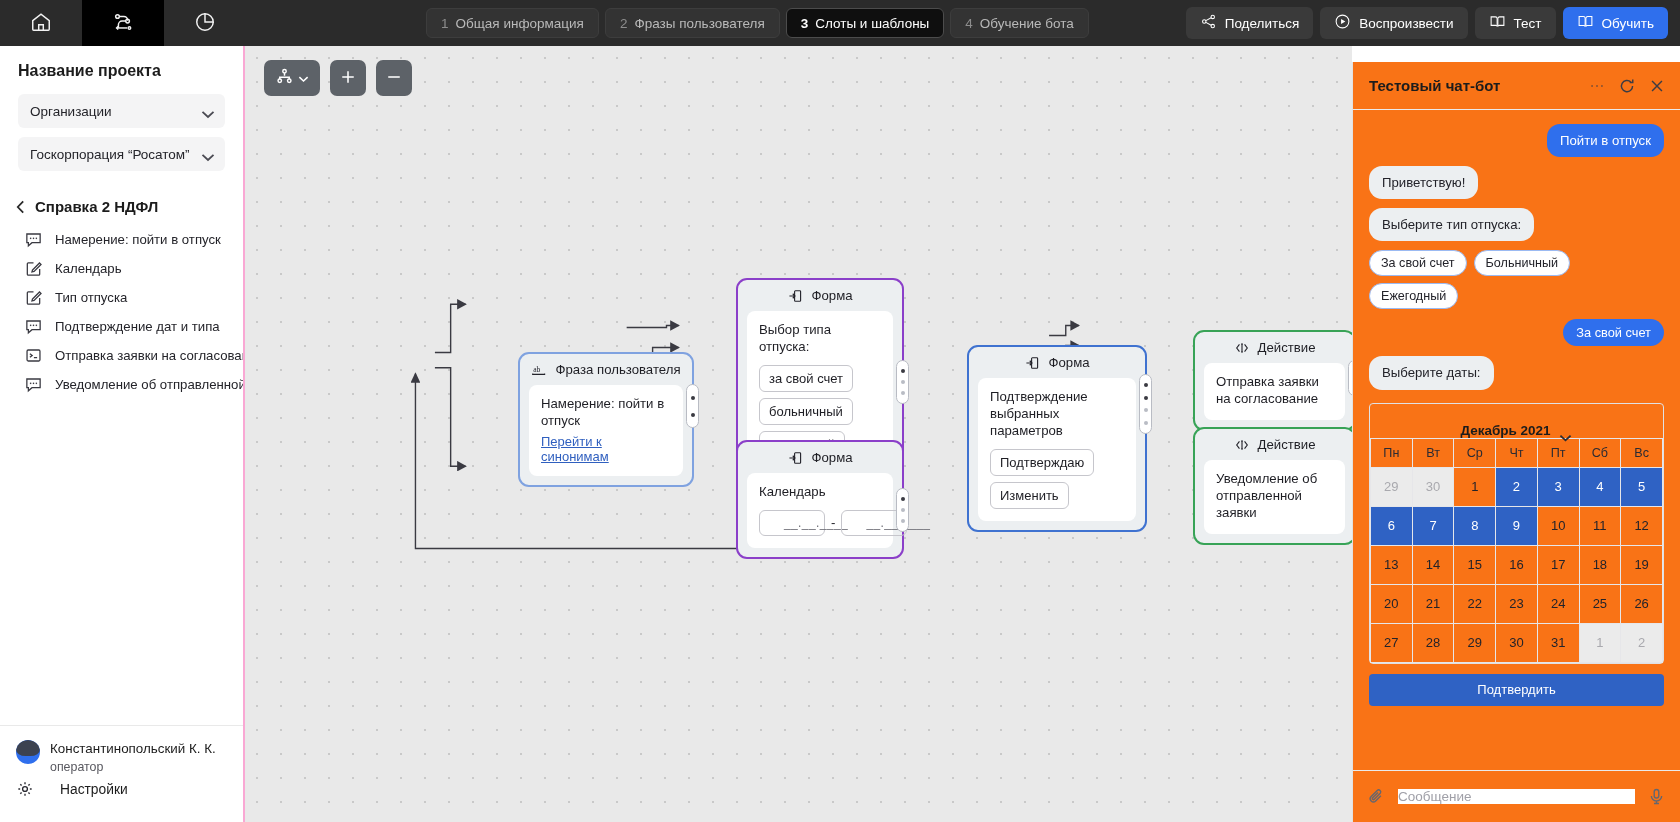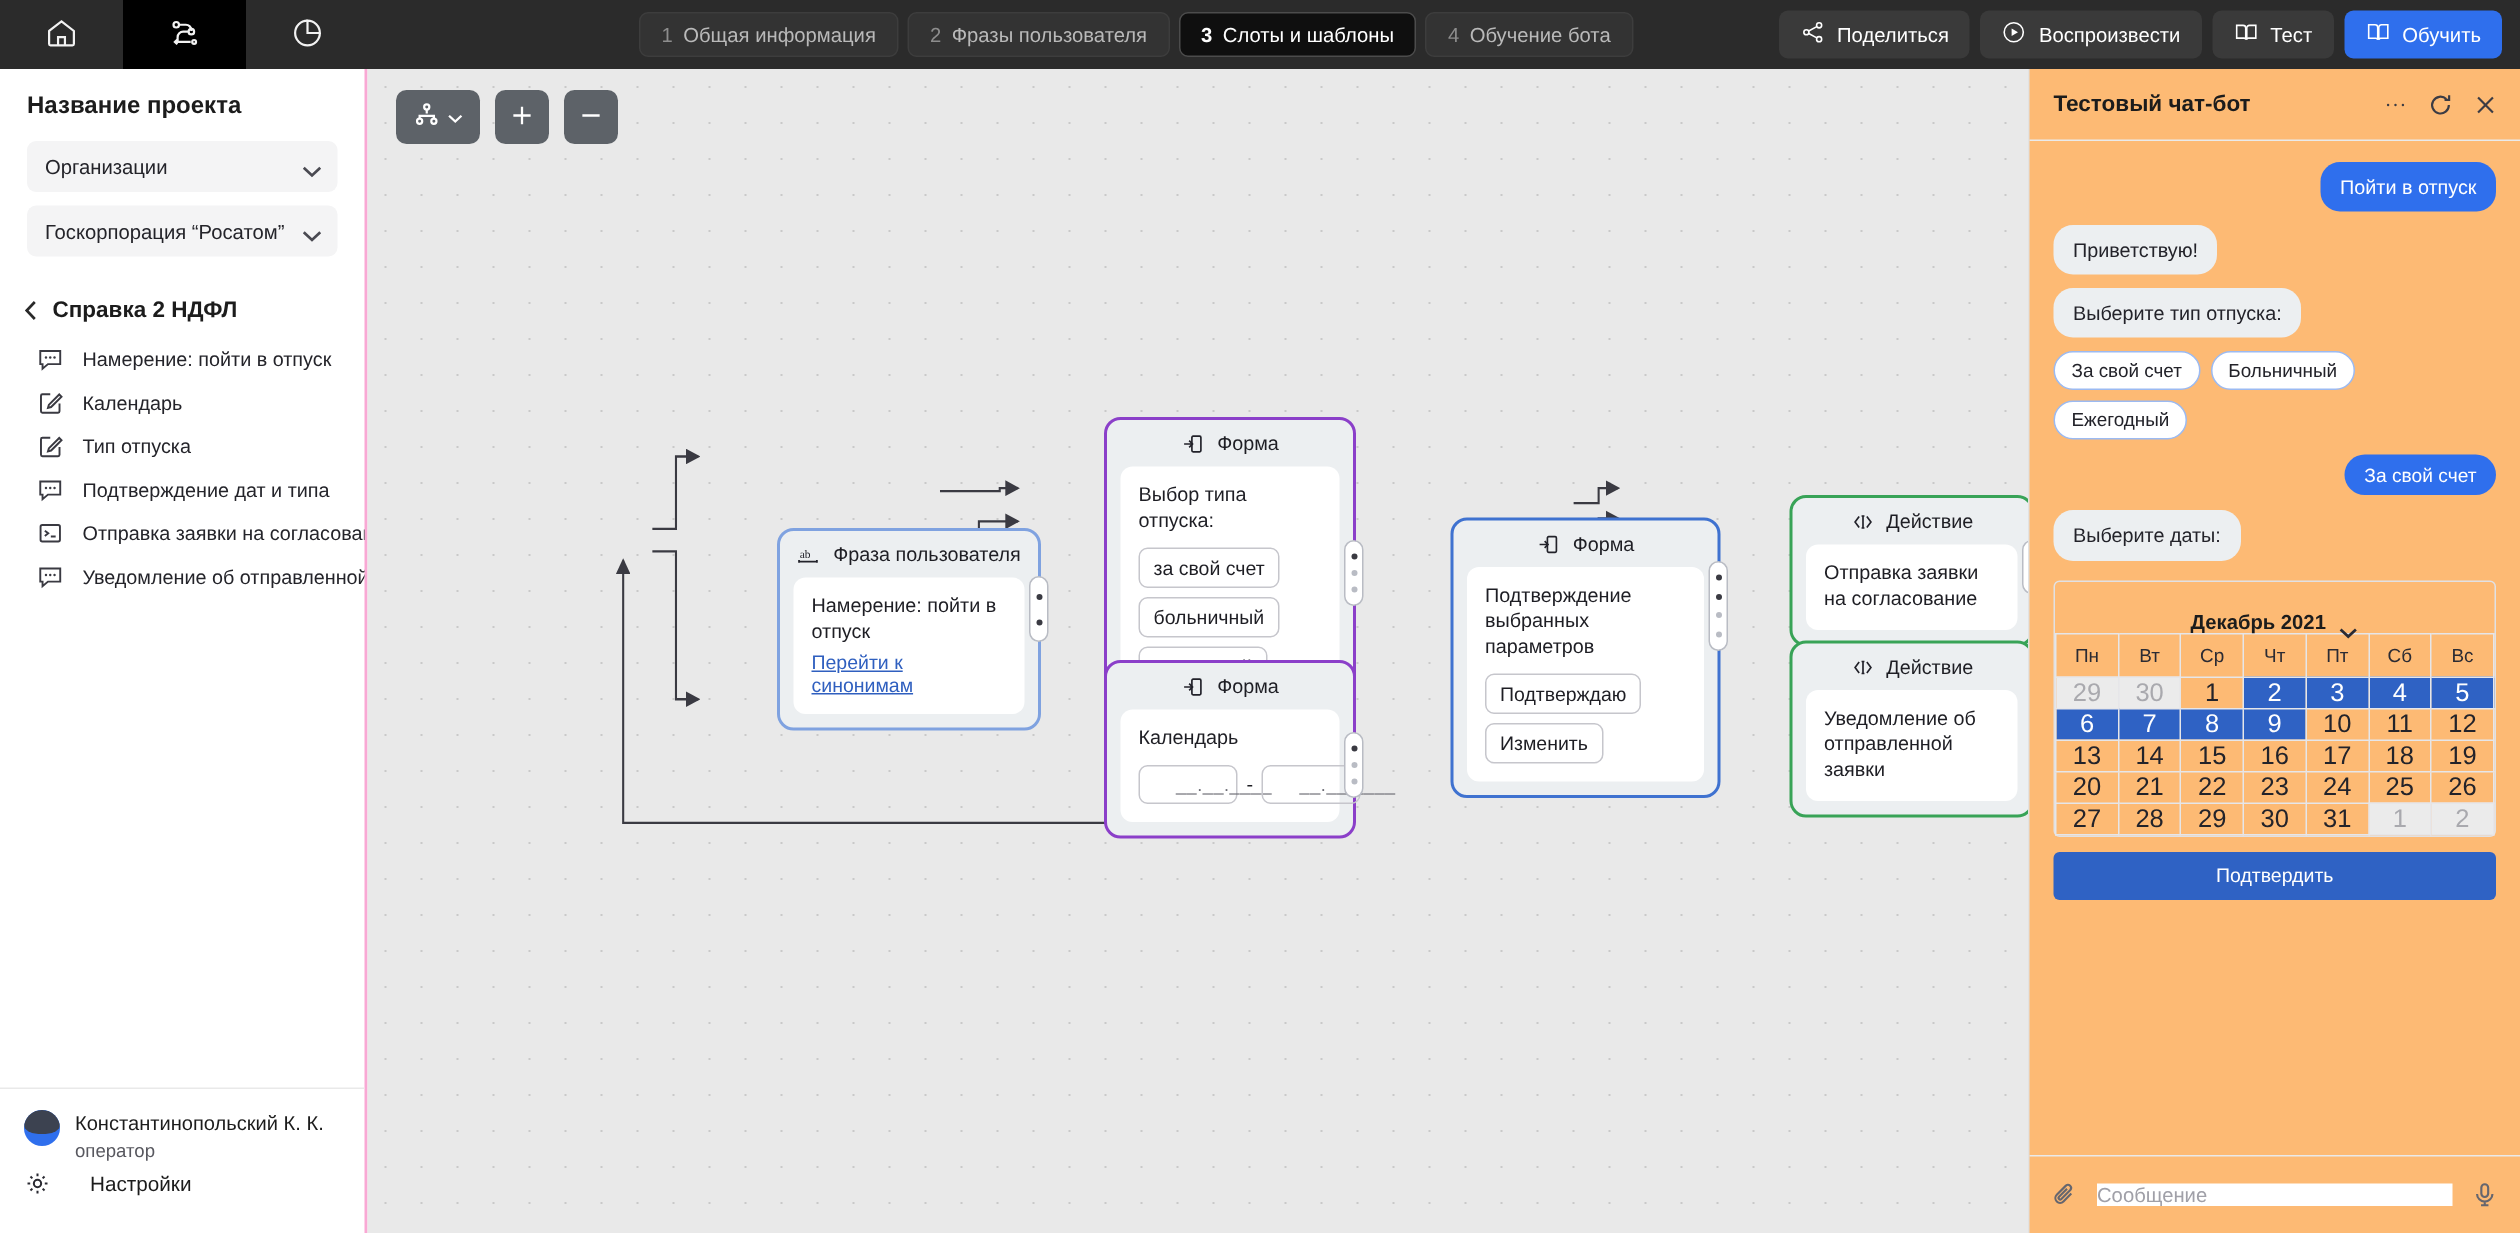--- a/index.html
+++ b/index.html
@@ -140,22 +140,22 @@
   .ports {
     position: absolute; width: 13px; border-radius: 7px; background: #fff;
     border: 1px solid #b9bcc4; display: flex; flex-direction: column; align-items: center;
     justify-content: space-around; padding: 4px 0;
   }
   .ports i { width: 4px; height: 4px; border-radius: 50%; background: #3a3a42; display: block; }
   .ports i.dim { background: #b9bcc4; }
 
   
   .chat {
-    width: 328px; flex: 0 0 328px; background: #fdba74; border-left: 1px solid #e2e2e2;
-    display: flex; flex-direction: column; min-height: 0;
+    width: 328px; flex: 0 0 328px; background: #f97316; border-left: 1px solid #e2e2e2;
+    display: flex; flex-direction: column; min-height: 0; margin-top: 16px;
   }
   .chat-head {
     height: 48px; flex: 0 0 48px; display: flex; align-items: center; padding: 0 14px 0 16px;
     border-bottom: 1px solid #eaeaea; gap: 12px;
   }
   .chat-title { font-size: 15px; font-weight: bold; flex: 1; }
   .chat-head .hico { width: 18px; height: 18px; cursor: pointer; }
   .chat-head .hico svg { stroke: #3c3c44; fill: none; stroke-width: 1.6; }
   .chat-body { flex: 1 1 auto; overflow: hidden; padding: 14px 16px 6px 16px; display: flex; flex-direction: column; }
 
@@ -171,21 +171,21 @@
     align-self: flex-end; background: #2f6fed; color: #fff; border-radius: 16px;
     padding: 6px 13px; font-size: 12.8px; margin-bottom: 10px;
   }
 
   .cal { border: 1px solid #e1e1e4; border-radius: 4px; margin-top: 4px; }
   .cal-head { height: 34px; display: flex; align-items: flex-end; justify-content: center; gap: 8px; font-size: 13.5px; font-weight: bold; cursor: pointer; }
   .cal-head .chev { width: 13px; height: 8px; }
   .cal-head .chev svg { stroke: #2b2b33; fill: none; stroke-width: 1.8; }
   table.cal-grid { border-collapse: collapse; width: 100%; }
   table.cal-grid th, table.cal-grid td {
-    border: 1px solid #e6e6e9; height: 20px; text-align: center; font-size: 17px;
+    border: 1px solid #e6e6e9; height: 39px; text-align: center; font-size: 13px;
     color: #23232a; font-weight: normal; width: 14.285%;
   }
   table.cal-grid th { height: 29px; font-size: 12.6px; color: #2b2b33; }
   table.cal-grid td.sel { background: #2f62c4; color: #fff; }
   table.cal-grid td.out { background: #ebebeb; color: #a9a9ae; }
   .confirm {
     margin-top: 10px; height: 32px; border-radius: 4px; background: #2f62c4; color: #fff;
     display: flex; align-items: center; justify-content: center; font-size: 13px; cursor: pointer;
   }
   .chat-foot {

